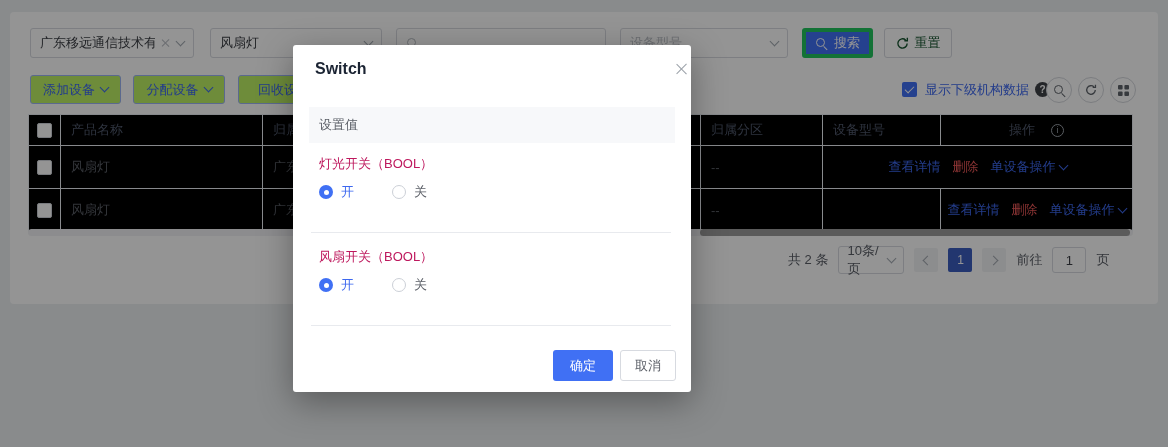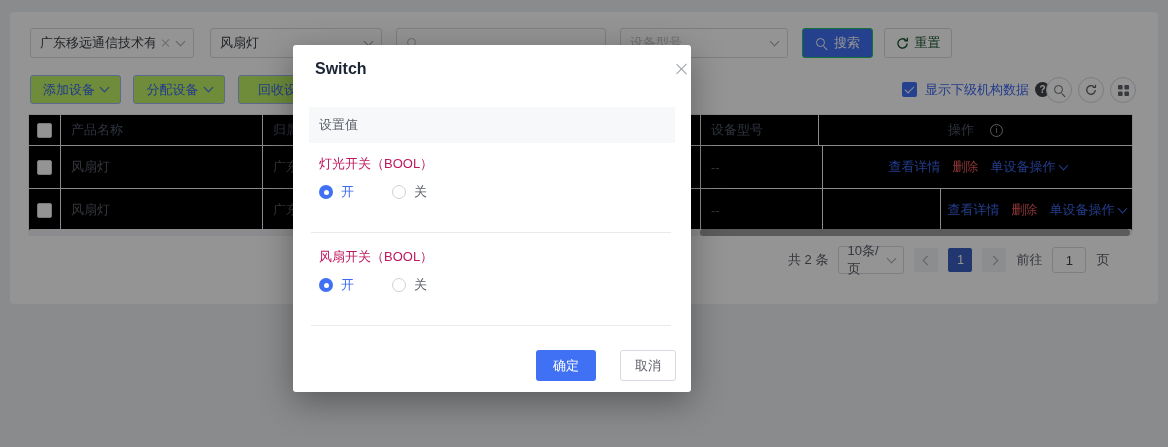--- a/index.html
+++ b/index.html
@@ -25,21 +25,21 @@
 .q-ico::after{content:"?"}
 
 
 .sel{position:absolute;height:30px;background:#fff;border:1px solid #d7dae0;border-radius:3px;display:flex;align-items:center;padding:0 9px;gap:6px}
 .sel .txt{flex:1;overflow:hidden;white-space:nowrap;color:#3c3f45}
 .sel .txt.ph{color:#bcc0c6}
 .sel input{flex:1;border:none;outline:none;font-size:13px;font-family:inherit;color:#3c3f45;background:transparent}
 .sel input::placeholder{color:#bcc0c6}
 .sel .mag{color:#b6bac0}
 .btn{position:absolute;height:30px;border-radius:3px;display:flex;align-items:center;justify-content:center;gap:6px;font-size:13px;cursor:pointer}
-.btn-primary{background:#4070f4;color:#fff;border:1px solid #22c55e}
+.btn-primary{background:#4070f4;color:#fff;border:4px solid #22c55e}
 .btn-plain{background:#fff;color:#14532d;border:1px solid #d7dae0}
 .btn-light{height:29px;background:#bef264;color:#3d68ef;border:1px solid #9db6f5}
 
 
 .cb{width:15px;height:15px;border-radius:2px;flex:none}
 .cb.checked{background:#4070f4;position:relative}
 .cb.checked::after{content:"";position:absolute;left:5px;top:1.5px;width:4px;height:8px;border-right:1.6px solid #fff;border-bottom:1.6px solid #fff;transform:rotate(45deg)}
 .cb.un{background:#fff;border:1px solid #cfd3d9}
 .sub-label{color:#3d68ef;margin:0 6px 0 8px}
 .circle-btn{position:absolute;width:26px;height:26px;border-radius:50%;border:1px solid #d4d7dc;background:#fff;display:flex;align-items:center;justify-content:center;color:#5f646b}
@@ -78,21 +78,21 @@
 .m-label{position:absolute;left:26px;color:#be185d}
 .radio-row{position:absolute;left:26px;display:flex;align-items:center;height:18px;gap:8px}
 .rd{width:14px;height:14px;border-radius:50%;flex:none;cursor:pointer}
 .rd.on{background:#4070f4;position:relative}
 .rd.on::after{content:"";position:absolute;left:4.5px;top:4.5px;width:5px;height:5px;border-radius:50%;background:#fff}
 .rd.off{background:#fff;border:1px solid #ccd0d7}
 .rd-on-label{color:#3d68ef}
 .rd-off-label{color:#5a5e66;margin-left:0}
 .rd-gap{width:22px;flex:none}
 .m-div{position:absolute;left:18px;right:20px;height:1px;background:#e8eaee}
-.m-footer{position:absolute;right:15px;bottom:11px;display:flex;gap:24px}
+.m-footer{position:absolute;right:15px;bottom:11px;display:flex;gap:7px}
 .btn-confirm{width:60px;height:31px;background:#4070f4;color:#fff;border:none;border-radius:3px;font-size:13px;font-family:inherit;cursor:pointer}
 .btn-cancel{width:56px;height:31px;background:#fff;color:#5a5e66;border:1px solid #d7dae0;border-radius:3px;font-size:13px;font-family:inherit;cursor:pointer}
 </style>
 </head>
 <body>
 
 <div class="card"></div>
 
 <div class="sel" style="left:30px;top:28px;width:164px">
   <span class="txt">广东移远通信技术有限...</span>
@@ -158,20 +158,21 @@
     </svg>
 </div>
 
 <div class="table">
   <div class="tr th">
     <div class="cell c-check">
         <span class="cb un"></span>
       </div>
     <div class="cell c-product">产品名称</div>
     <div class="cell c-org">归属机构</div>
+    <div class="cell c-part">归属分区</div>
     <div class="cell c-model">设备型号</div>
     <div class="cell c-op">
         <span>操作</span>
         <span class="info-ico"></span>
       </div>
   </div>
   <div class="tr trow">
     <div class="cell c-check">
         <span class="cb un"></span>
       </div>

